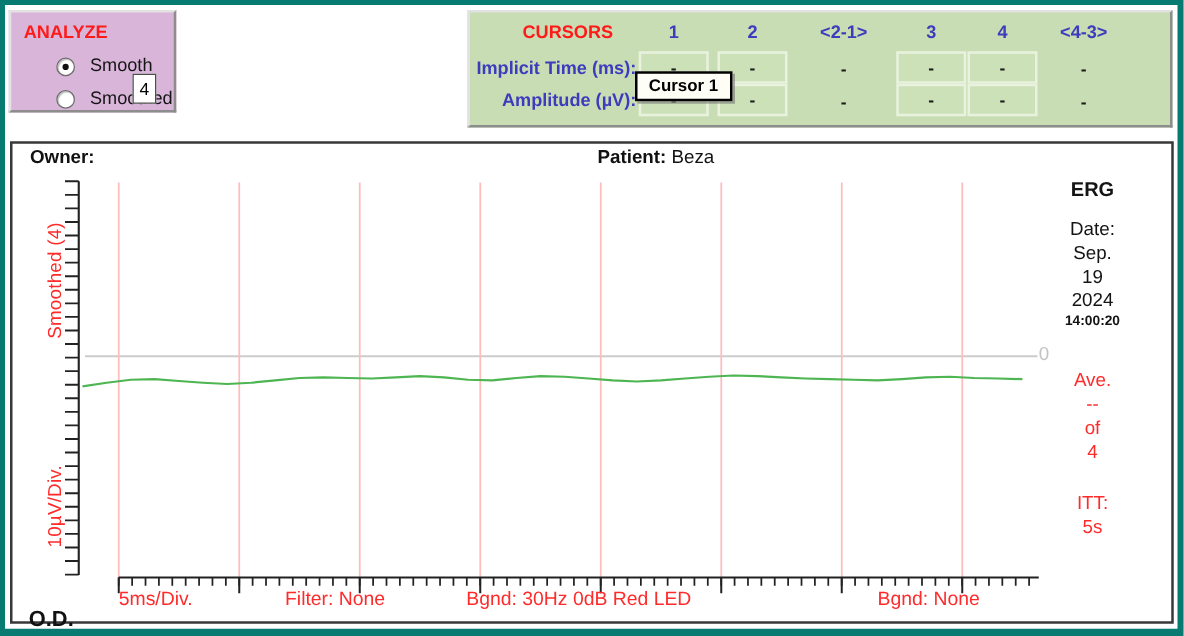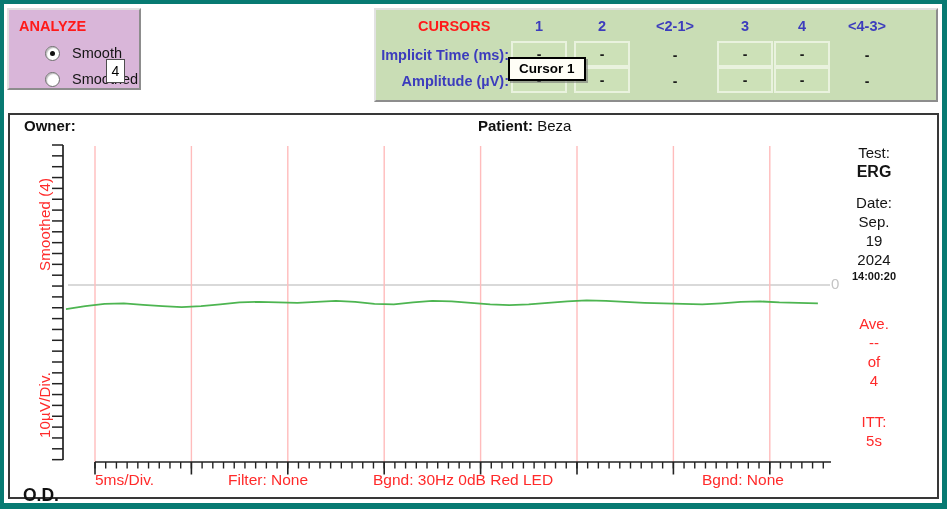--- a/index.html
+++ b/index.html
@@ -226,21 +226,20 @@
 
     <div class="zero-label">0</div>
 
     <div class="od">O.D.</div>
     <div class="footer-label" style="left:85px;">5ms/Div.</div>
     <div class="footer-label" style="left:218px;">Filter: None</div>
     <div class="footer-label" style="left:363px;">Bgnd: 30Hz 0dB Red LED</div>
     <div class="footer-label" style="left:692px;">Bgnd: None</div>
 
     <div class="info-col">
-      <div>Test:</div>
       <div class="info-erg">ERG</div>
       <div class="gap12"></div>
       <div>Date:</div>
       <div>Sep.</div>
       <div>19</div>
       <div>2024</div>
       <div class="info-time">14:00:20</div>
       <div class="gap30"></div>
       <div class="info-red">Ave.</div>
       <div class="info-red">--</div>

